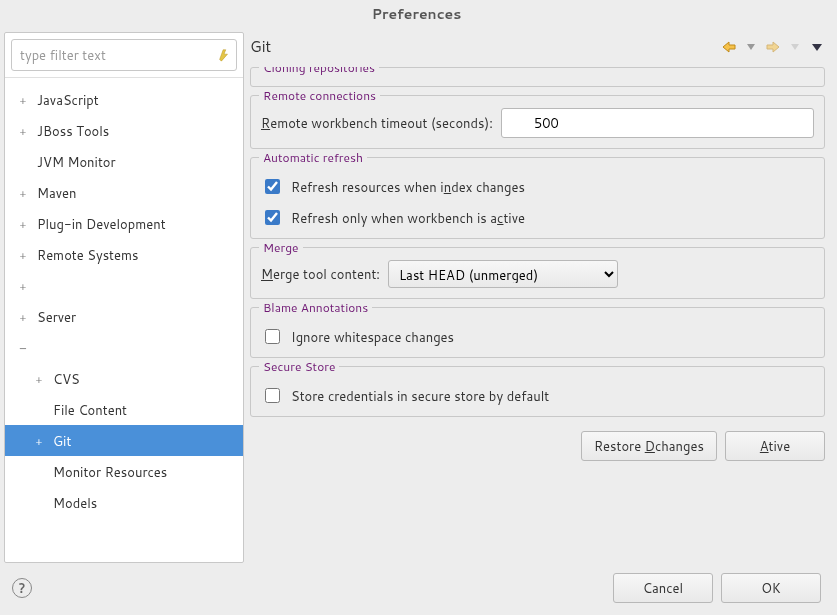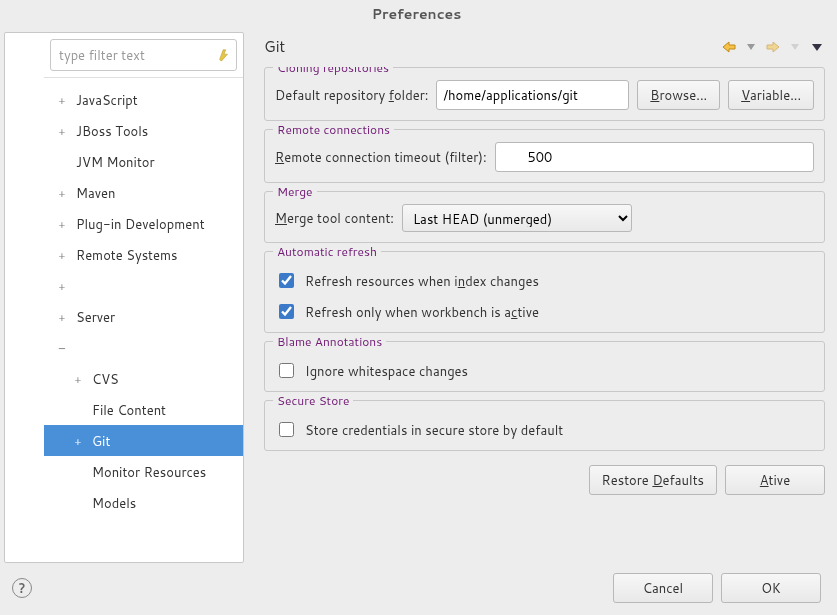--- a/index.html
+++ b/index.html
@@ -27,23 +27,22 @@
     flex: 1 1 auto;
     display: flex;
     overflow: hidden;
     padding: 0 4px;
   }
   .sidebar {
     width: 240px;
     display: flex; flex-direction: column;
     border: 1px solid #c8c8c8;
     background: #fff;
-    margin-right: 16px;
+    margin-right: 2px;
     border-radius: 2px;
-    padding-left: 39px;
   }
   .filter-wrap {
     padding: 6px;
     border-bottom: 1px solid #e0e0e0;
     position: relative;
   }
   .filter-input {
     width: 100%;
     padding: 6px 28px 6px 8px;
     border: 1px solid #c8c8c8;
@@ -302,76 +301,70 @@
                 <path d="M0 1 L10 1 L5 8 Z" fill="#334"></path>
               </svg>
           </span>
         </div>
       </div>
 
       <div class="content-scroll">
 
         <fieldset class="groupbox">
           <span class="groupbox-title">Cloning repositories</span>
-          <div class="form-row">
-            <label class="fl"><span>Default repository </span><span class="underline">f</span><span>older:</span></label>
-            <input class="text" style="flex: 1 1 0%;" type="text" value="/home/applications/git">
-            <button class="btn"><span></span><span class="underline">B</span><span>rowse...</span></button>
-            <button class="btn"><span></span><span class="underline">V</span><span>ariable...</span></button>
-          </div>
         </fieldset>
 
         <fieldset class="groupbox">
           <span class="groupbox-title">Remote connections</span>
           <div class="form-row">
-            <label class="fl"><span class="underline">R</span><span>emote connection timeout (filter):</span></label>
+            <label class="fl"><span class="underline">R</span><span>emote workbench timeout (seconds):</span></label>
             <input class="text" style="flex: 1 1 0%; padding-left: 32px;" type="text" value="500">
+          </div>
+        </fieldset>
+
+        <fieldset class="groupbox">
+          <span class="groupbox-title">Automatic refresh</span>
+          <div class="checkbox-row">
+            <input type="checkbox" id="cbRefIdx" checked="" style="">
+            <label for="cbRefIdx"><span>Refresh resources when i</span><span class="underline">n</span><span>dex changes</span></label>
+          </div>
+          <div class="checkbox-row">
+            <input type="checkbox" id="cbRefAct" checked="" style="">
+            <label for="cbRefAct"><span>Refresh only when workbench is a</span><span class="underline">c</span><span>tive</span></label>
           </div>
         </fieldset>
 
         <fieldset class="groupbox">
           <span class="groupbox-title">Merge</span>
           <div class="form-row">
             <label class="fl"><span class="underline">M</span><span>erge tool content:</span></label>
             <select class="combo">
               <option>Last HEAD (unmerged)</option>
             </select>
           </div>
         </fieldset>
 
         <fieldset class="groupbox">
-          <span class="groupbox-title">Automatic refresh</span>
-          <div class="checkbox-row">
-            <input type="checkbox" id="cbRefIdx" checked="" style="">
-            <label for="cbRefIdx"><span>Refresh resources when i</span><span class="underline">n</span><span>dex changes</span></label>
-          </div>
-          <div class="checkbox-row">
-            <input type="checkbox" id="cbRefAct" checked="" style="">
-            <label for="cbRefAct"><span>Refresh only when workbench is a</span><span class="underline">c</span><span>tive</span></label>
-          </div>
-        </fieldset>
-
-        <fieldset class="groupbox">
           <span class="groupbox-title">Blame Annotations</span>
           <div class="checkbox-row">
             <input type="checkbox" id="cbBlame" style="">
             <label for="cbBlame">Ignore whitespace changes</label>
           </div>
         </fieldset>
 
         <fieldset class="groupbox">
           <span class="groupbox-title">Secure Store</span>
           <div class="checkbox-row">
             <input type="checkbox" id="cbSecure" style="">
             <label for="cbSecure">Store credentials in secure store by default</label>
           </div>
         </fieldset>
 
         <div class="bottom-buttons">
-          <button class="btn wide"><span>Restore </span><span class="underline">D</span><span>efaults</span></button>
+          <button class="btn wide"><span>Restore </span><span class="underline">D</span><span>changes</span></button>
           <button class="btn wide"><span class="underline">A</span><span>tive</span></button>
         </div>
 
       </div>
     </div>
   </div>
 
   <div class="dialog-footer">
     <span class="help-icon">?</span>
     <span class="spacer"></span>

